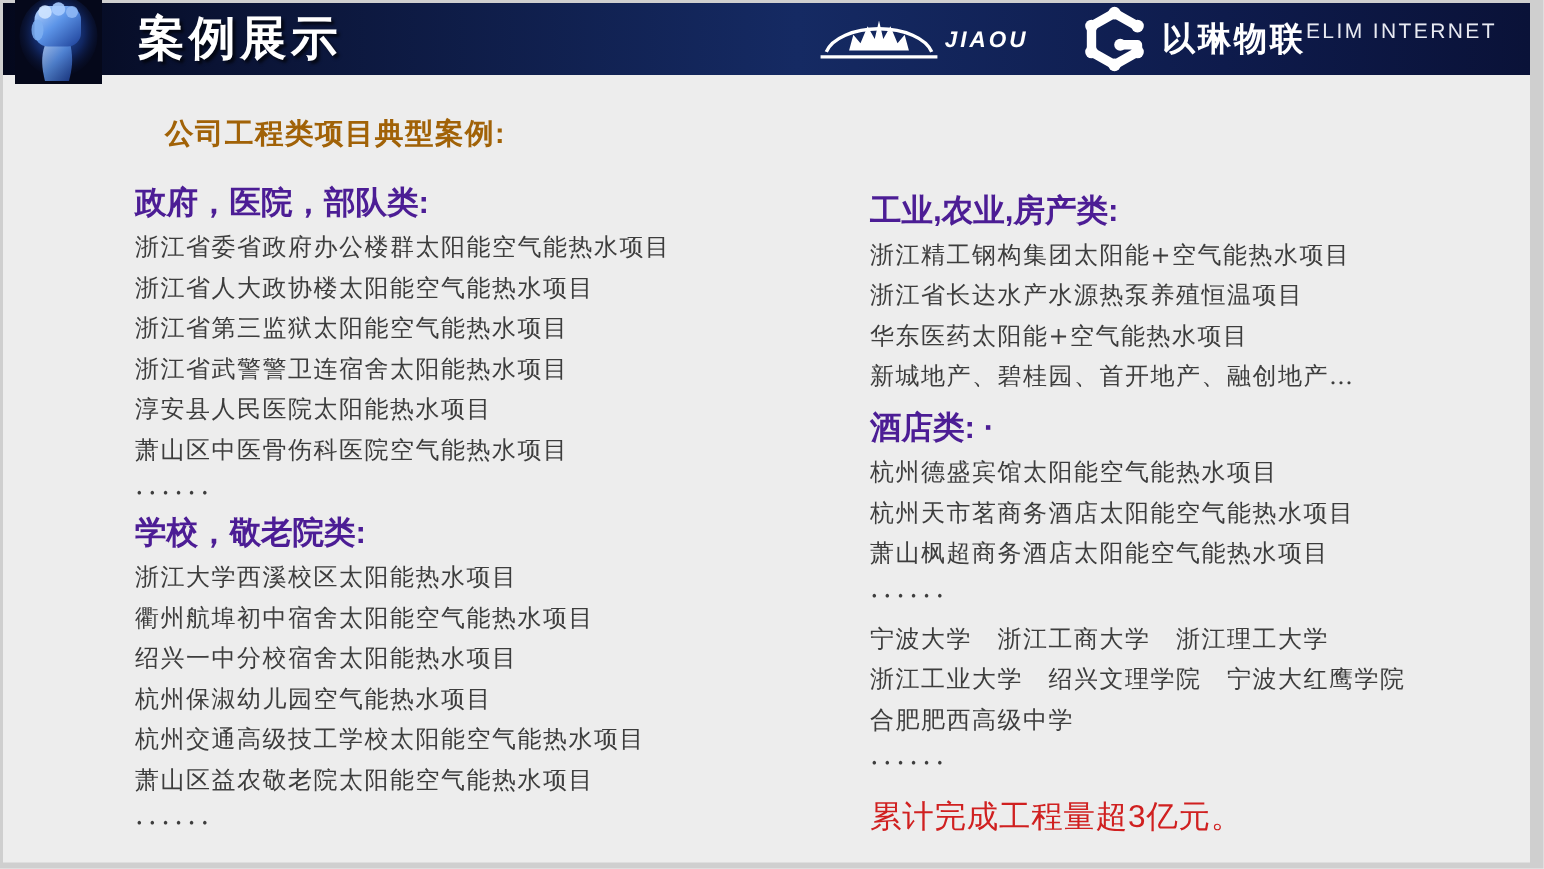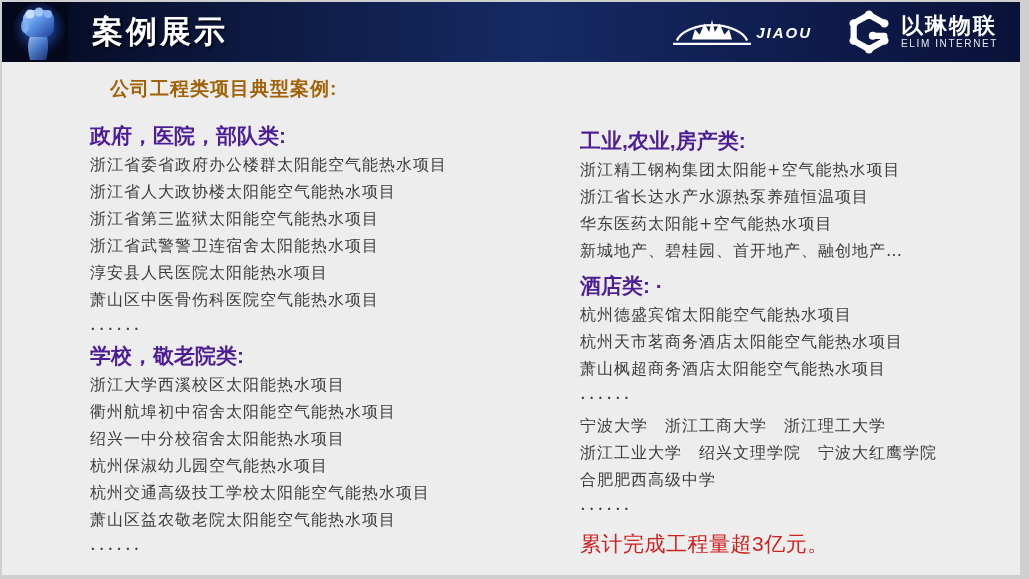--- a/index.html
+++ b/index.html
@@ -8,39 +8,39 @@
     width:1029px;height:579px;overflow:hidden;position:relative;
     background:#cfcfcf;
     font-family:"Liberation Sans","DejaVu Sans",sans-serif;
   }
   .slide{
     position:absolute;left:2px;top:2px;width:1018px;height:573px;
     background:#ededed;
   }
   
   .header{
-    position:absolute;left:0;top:0;width:100%;height:60px;
+    position:absolute;left:0;top:0;width:100%;height:48px;
     background:linear-gradient(90deg,#04081c 0%,#0a1334 14%,#152a63 52%,#0e1b4c 80%,#0a1238 100%);
     display:flex;align-items:center;
   }
   .fist-wrap{width:58px;height:60px;margin-left:8px;flex:0 0 auto;}
   .page-title{
     color:#ffffff;font-size:31px;font-weight:bold;letter-spacing:3px;
     margin-left:24px;text-shadow:2px 2px 2px rgba(0,0,0,.65);
   }
   .header-spacer{flex:1;}
   .jiaou-logo{display:flex;flex-direction:row;align-items:center;margin-right:34px;}
   .jiaou-text{
     color:#fff;font-size:15px;font-weight:bold;font-style:italic;
     letter-spacing:2px;margin-top:1px;
   }
   .elim-logo{display:flex;align-items:center;margin-right:22px;}
-  .elim-texts{display:flex;flex-direction:column;margin-left:9px;}
+  .elim-texts{display:flex;flex-direction:row;margin-left:9px;}
   .elim-cn{color:#fff;font-size:22px;font-weight:bold;letter-spacing:2px;line-height:24px;}
-  .elim-en{color:#e8eaf2;font-size:10px;letter-spacing:1.6px;line-height:12px;}
+  .elim-en{color:#e8eaf2;font-size:14px;letter-spacing:1.6px;line-height:12px;}
   
   .subtitle{
     position:absolute;left:108px;top:74px;
     color:#a16207;font-size:19px;font-weight:bold;letter-spacing:1px;
   }
   .col{position:absolute;}
   .col-left{left:88px;top:121px;width:470px;}
   .col-right{left:578px;top:126px;width:440px;}
   .sec{margin-bottom:9px;}
   .sec-h{

